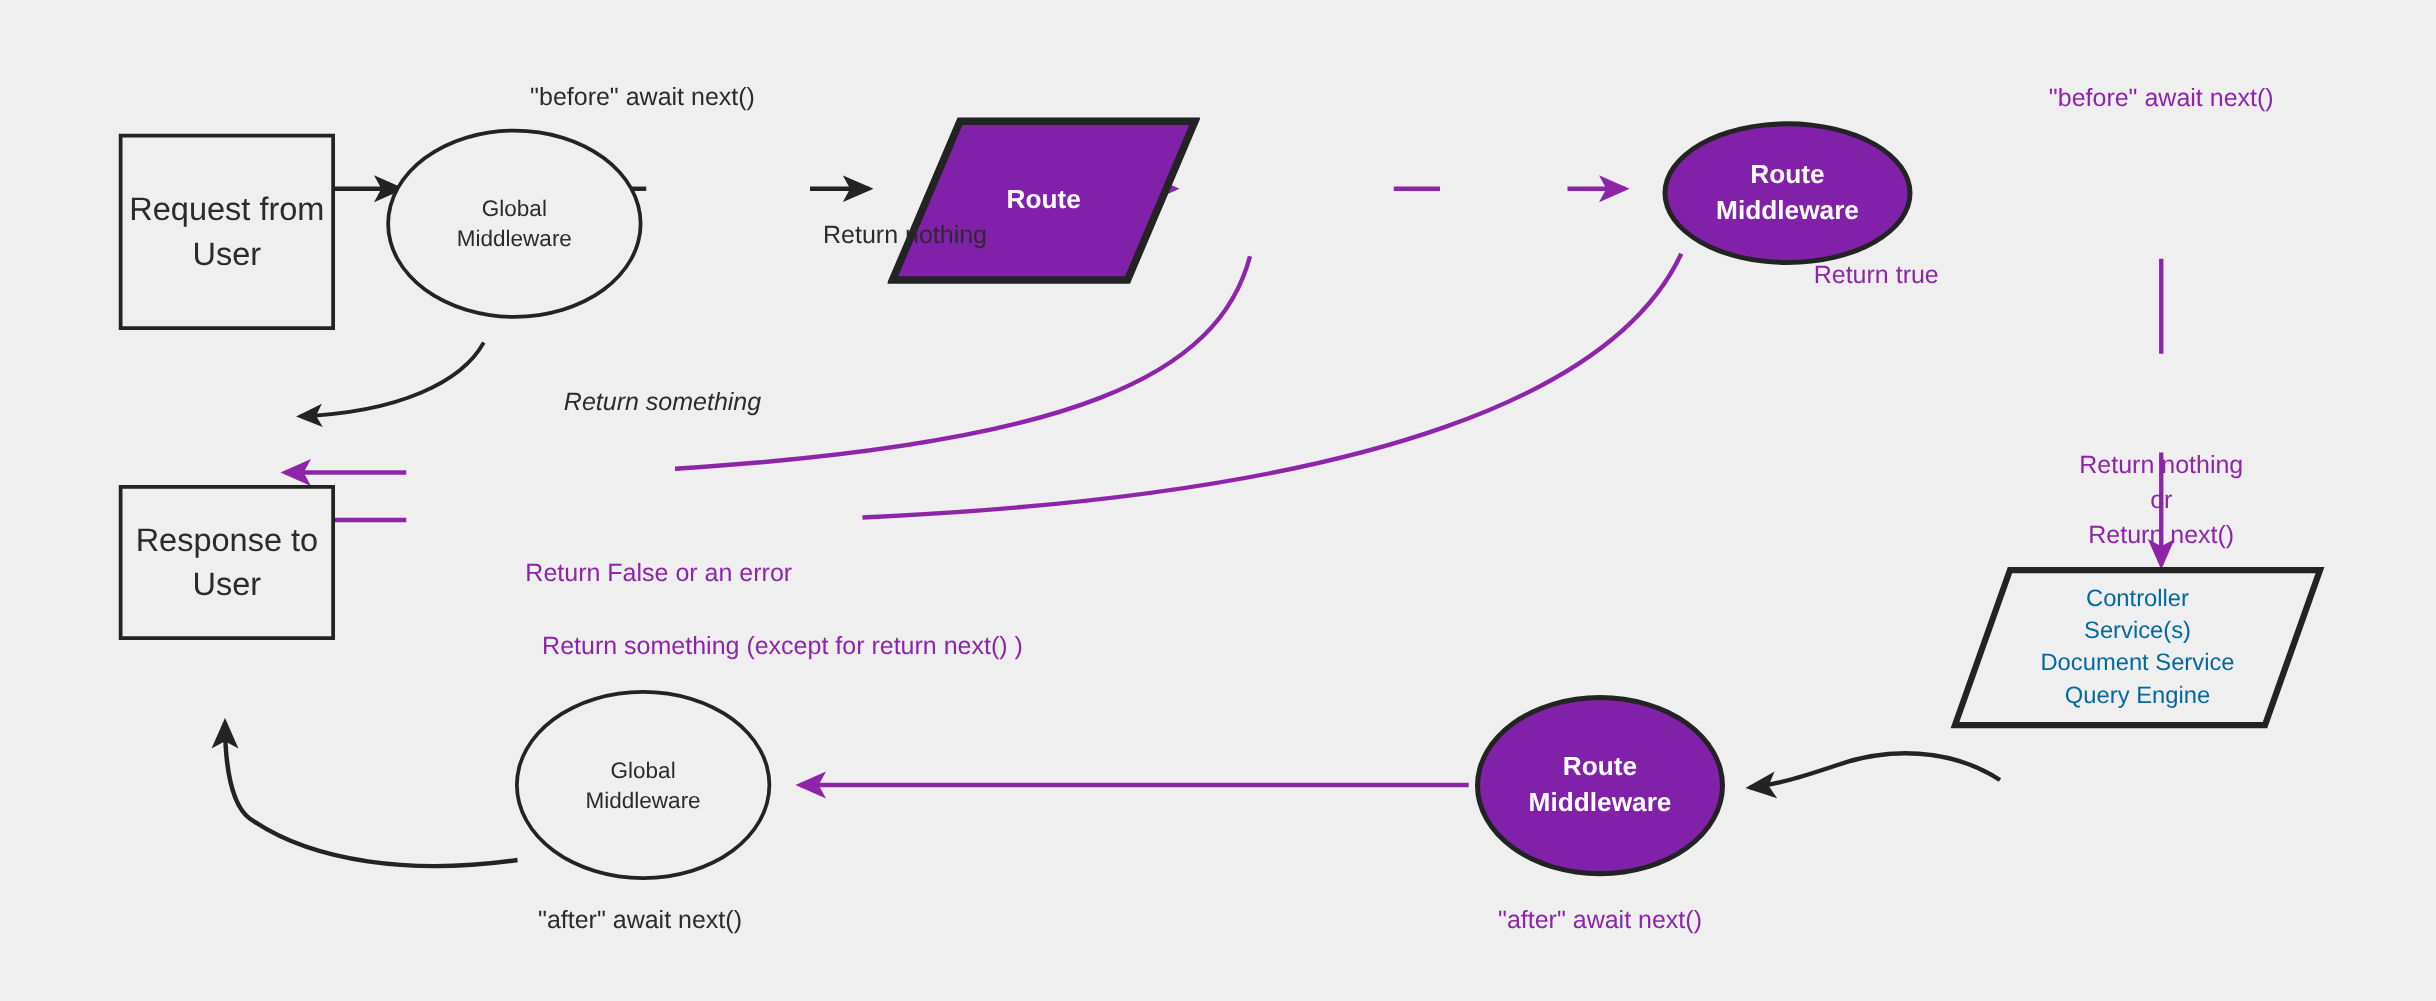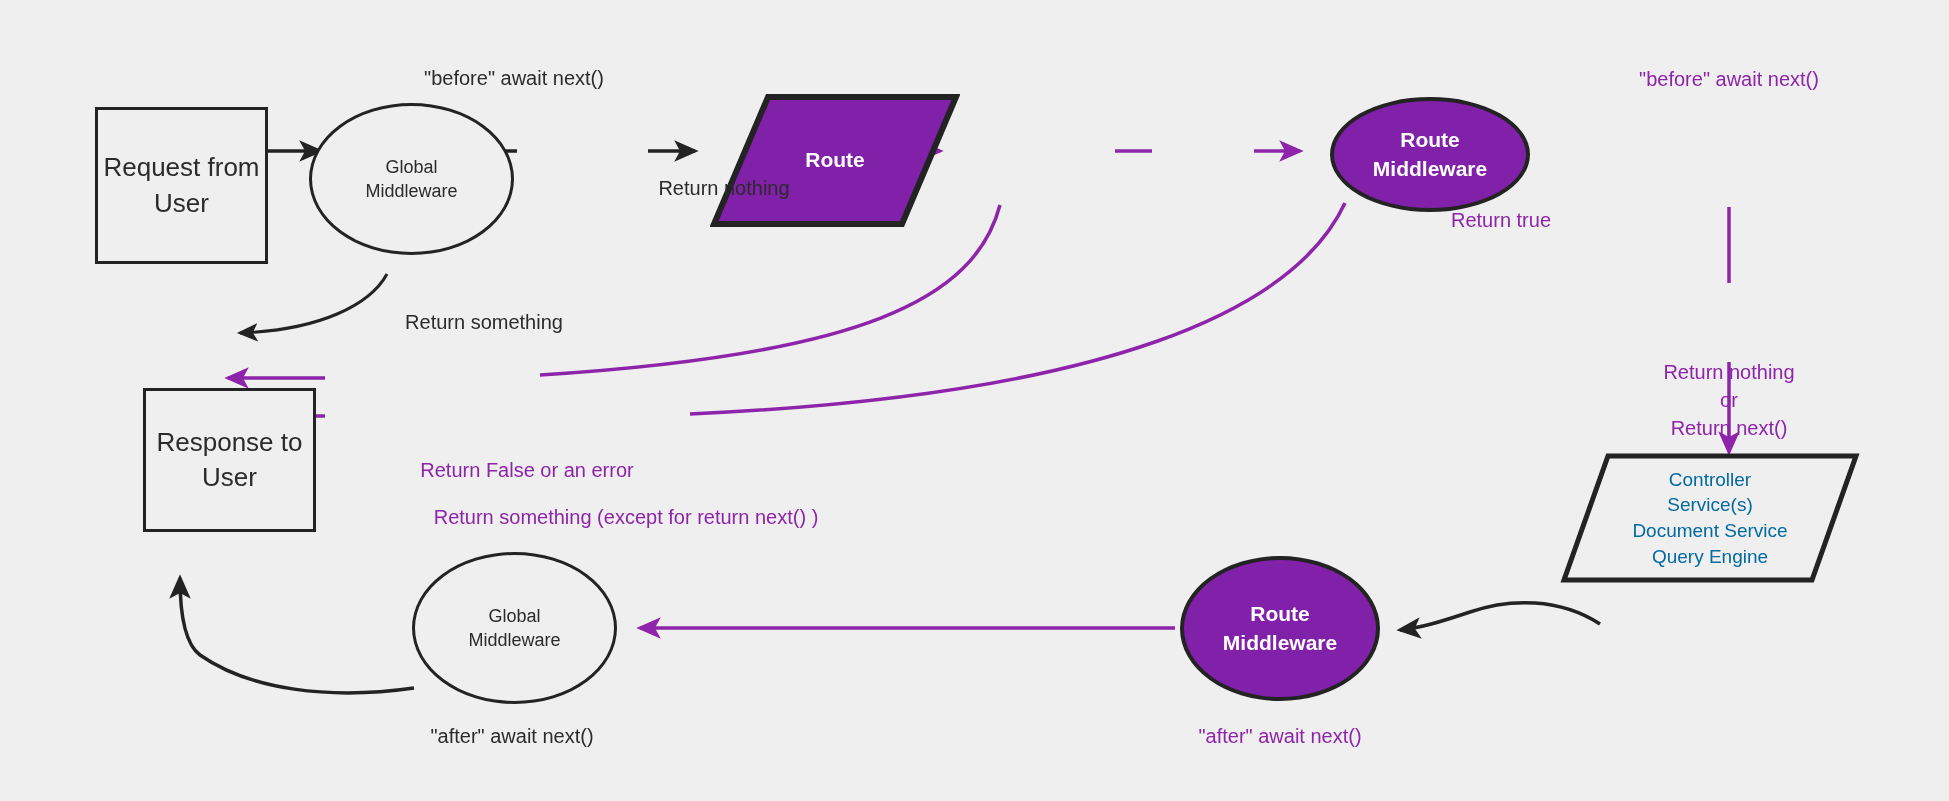--- a/index.html
+++ b/index.html
@@ -157,21 +157,21 @@
     </svg>
     <div class="para-label">Route</div>
   </div>
 
 
   <div class="node ellipse-purple" style="left:1630px; top:97px; width:200px; height:115px; transform:translateX(-300px);">
     <span class="node-text">Route
 Middleware</span>
   </div>
 
-  <div class="node rect-plain" style="left:95px; top:388px; width:173px; height:144px;margin-left:48px;">
+  <div class="node rect-plain" style="left:95px; top:388px; width:173px; height:124px;">
     <span class="node-text">Response to
 User</span>
   </div>
 
   <div class="node ellipse-plain" style="left:512px; top:552px; width:205px; height:152px; transform:translateX(-100px);">
     <span class="node-text">Global
 Middleware</span>
   </div>
 
   <div class="node ellipse-purple" style="left:1480px; top:556px; width:200px; height:145px; transform:translateX(-300px);">
@@ -188,29 +188,29 @@
 Document Service
 Query Engine</div>
   </div>
 
   <div class="edge-label lbl-dark" style="left:514px; top:78px;">"before" await next()</div>
 
   <div class="edge-label lbl-purple" style="left:1729px; top:79px;">"before" await next()</div>
 
   <div class="edge-label lbl-dark" style="left:724px; top:188px;">Return nothing</div>
 
-  <div class="edge-label lbl-dark" style="left:484px; top:322px;">Return something</div>
+  <div class="edge-label lbl-dark" style="left:530px; top:322px;font-style:italic;">Return something</div>
 
   <div class="edge-label lbl-purple" style="left:1501px; top:200px;margin-top:20px;">Return true</div>
 
   <div class="edge-label lbl-purple" style="left:1729px; top:400px;">Return nothing
 or
 Return next()</div>
 
-  <div class="edge-label lbl-purple" style="left:527px; top:470px;">Return False or an error</div>
+  <div class="edge-label lbl-purple" style="left:527px; top:459px;">Return False or an error</div>
 
   <div class="edge-label lbl-purple" style="left:626px; top:517px;">Return something (except for return next() )</div>
 
   <div class="edge-label lbl-dark" style="left:512px; top:736px;">"after" await next()</div>
 
   <div class="edge-label lbl-purple" style="left:1280px; top:736px;">"after" await next()</div>
 
 </div>
 
 </body></html>

